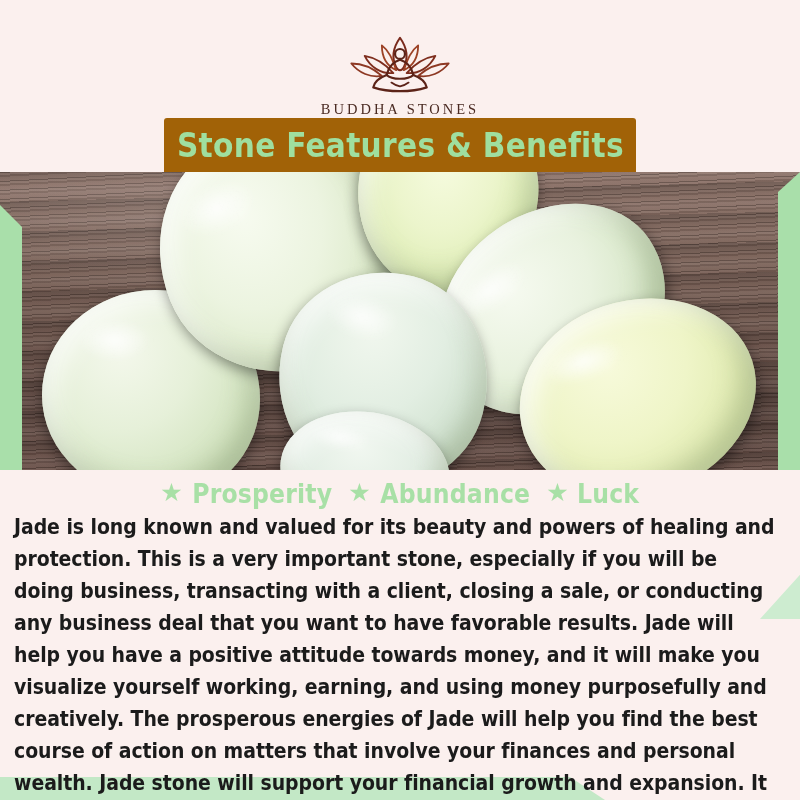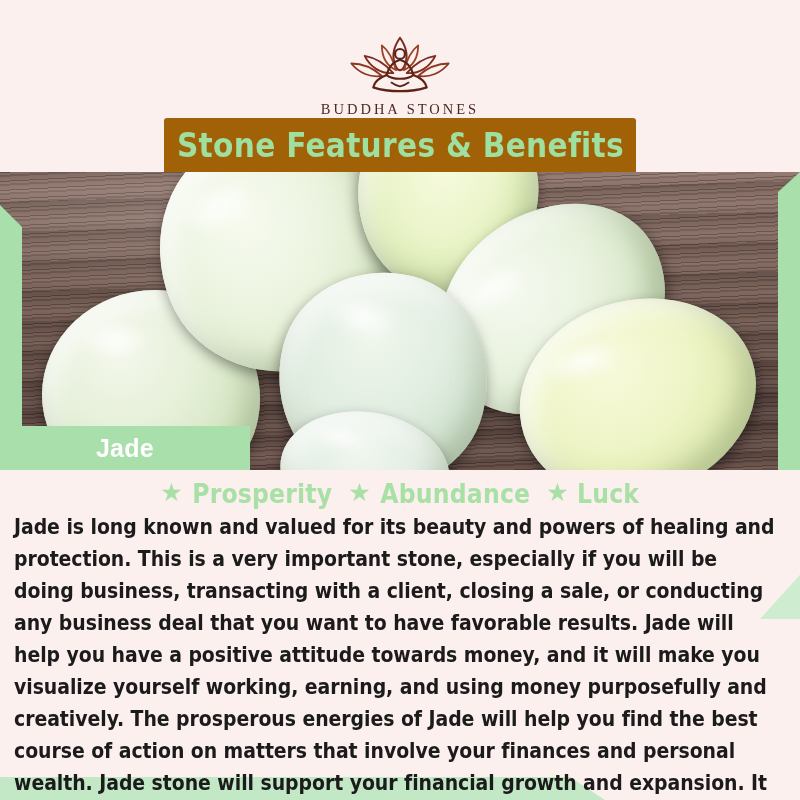--- a/index.html
+++ b/index.html
@@ -300,23 +300,20 @@
 
     <div class="stone" style="left:280px; top:240px; width:170px; height:120px; transform:rotate(8deg); border-radius:50%;
                 background: radial-gradient(ellipse at 45% 30%, #f1f7f0 0%, #e3eee4 45%, #cfe0cf 80%, #b8cbb7 100%);"></div>
   </div>
 
   <div class="edge-left"></div>
   <div class="edge-right"></div>
   <div class="accent-right-mid"></div>
   <div class="accent-bottom"></div>
 
-  <div class="jade-tag">
-    <span class="jade-tag-text">Jade</span>
-  </div>
 
   <div class="content">
 
     <div class="benefits">
       <span class="benefit">
         <span class="benefit-star">★</span>
         <span class="benefit-label">Prosperity</span>
       </span>
       <span class="benefit">
         <span class="benefit-star">★</span>

